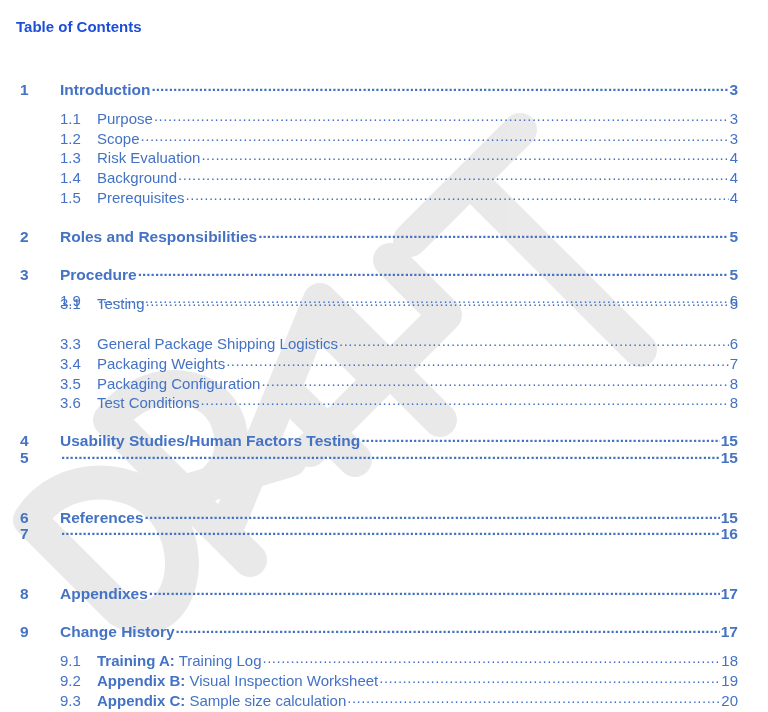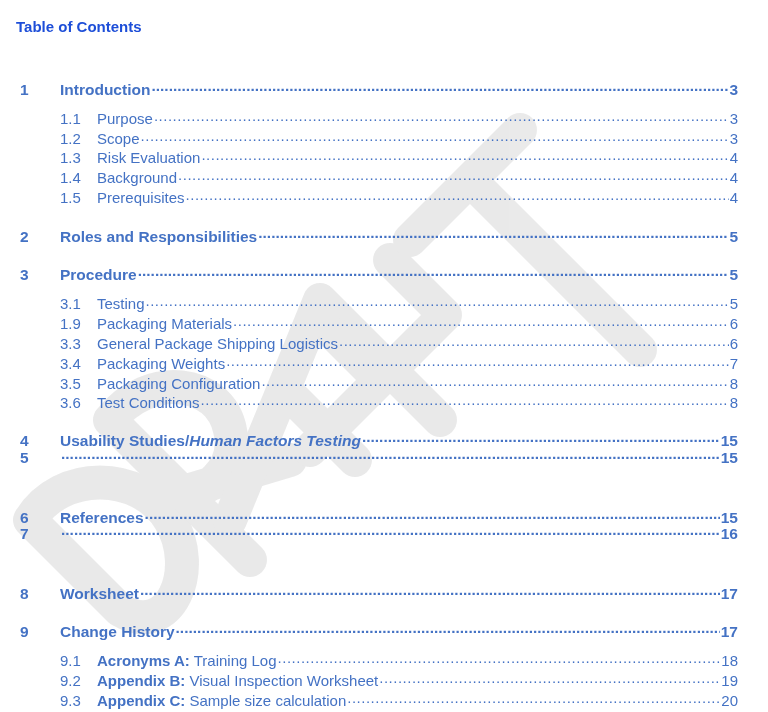--- a/index.html
+++ b/index.html
@@ -57,21 +57,21 @@
     font-size: 15px;
   }
   .entry .num {
     display: inline-block;
     flex: 0 0 auto;
   }
   .entry.l1 .num { width: 40px; }
   .entry.l2 .num { width: 37px; font-weight: normal; }
   .entry .label { flex: 0 0 auto; margin-top: 24px; }
   .entry .label .bold-prefix { font-weight: bold; }
-  .entry .label .italic { font-style: italic; }
+  .entry .label .italic { }
   .entry .leader {
     flex: 1 1 auto;
     overflow: hidden;
     margin: 0 1px;
     position: relative;
     height: 1em;
   }
   .entry .leader::after {
     content: "........................................................................................................................................................................................................................................................................................";
     position: absolute;
@@ -159,21 +159,20 @@
     <span class="page">5</span>
   </div>
   <div class="entry l2" style="top:271px">
     <span class="num">3.1</span>
     <span class="label">Testing</span>
     <span class="leader"></span>
     <span class="page">5</span>
   </div>
   <div class="entry l2" style="top:291px">
     <span class="num">1.9</span>
-    <span class="label">Packaging Materials</span>
     <span class="leader"></span>
     <span class="page">6</span>
   </div>
   <div class="entry l2" style="top:311px">
     <span class="num">3.3</span>
     <span class="label">General Package Shipping Logistics</span>
     <span class="leader"></span>
     <span class="page">6</span>
   </div>
   <div class="entry l2" style="top:331px">
@@ -216,34 +215,34 @@
   </div>
 
   <div class="entry l1" style="top:523px">
     <span class="num">7</span>
     <span class="leader"></span>
     <span class="page">16</span>
   </div>
 
   <div class="entry l1" style="top:561px">
     <span class="num">8</span>
-    <span class="label">Worksheet</span>
+    <span class="label">Appendixes</span>
     <span class="leader"></span>
     <span class="page">17</span>
   </div>
 
   <div class="entry l1" style="top:599px">
     <span class="num">9</span>
     <span class="label">Change History</span>
     <span class="leader"></span>
     <span class="page">17</span>
   </div>
   <div class="entry l2" style="top:628px">
     <span class="num">9.1</span>
-    <span class="label"><span class="bold-prefix">Acronyms A:</span><span> Training Log</span></span>
+    <span class="label"><span class="bold-prefix">Training A:</span><span> Training Log</span></span>
     <span class="leader"></span>
     <span class="page">18</span>
   </div>
   <div class="entry l2" style="top:648px">
     <span class="num">9.2</span>
     <span class="label"><span class="bold-prefix">Appendix B:</span><span> Visual Inspection Worksheet</span></span>
     <span class="leader"></span>
     <span class="page">19</span>
   </div>
   <div class="entry l2" style="top:668px">

